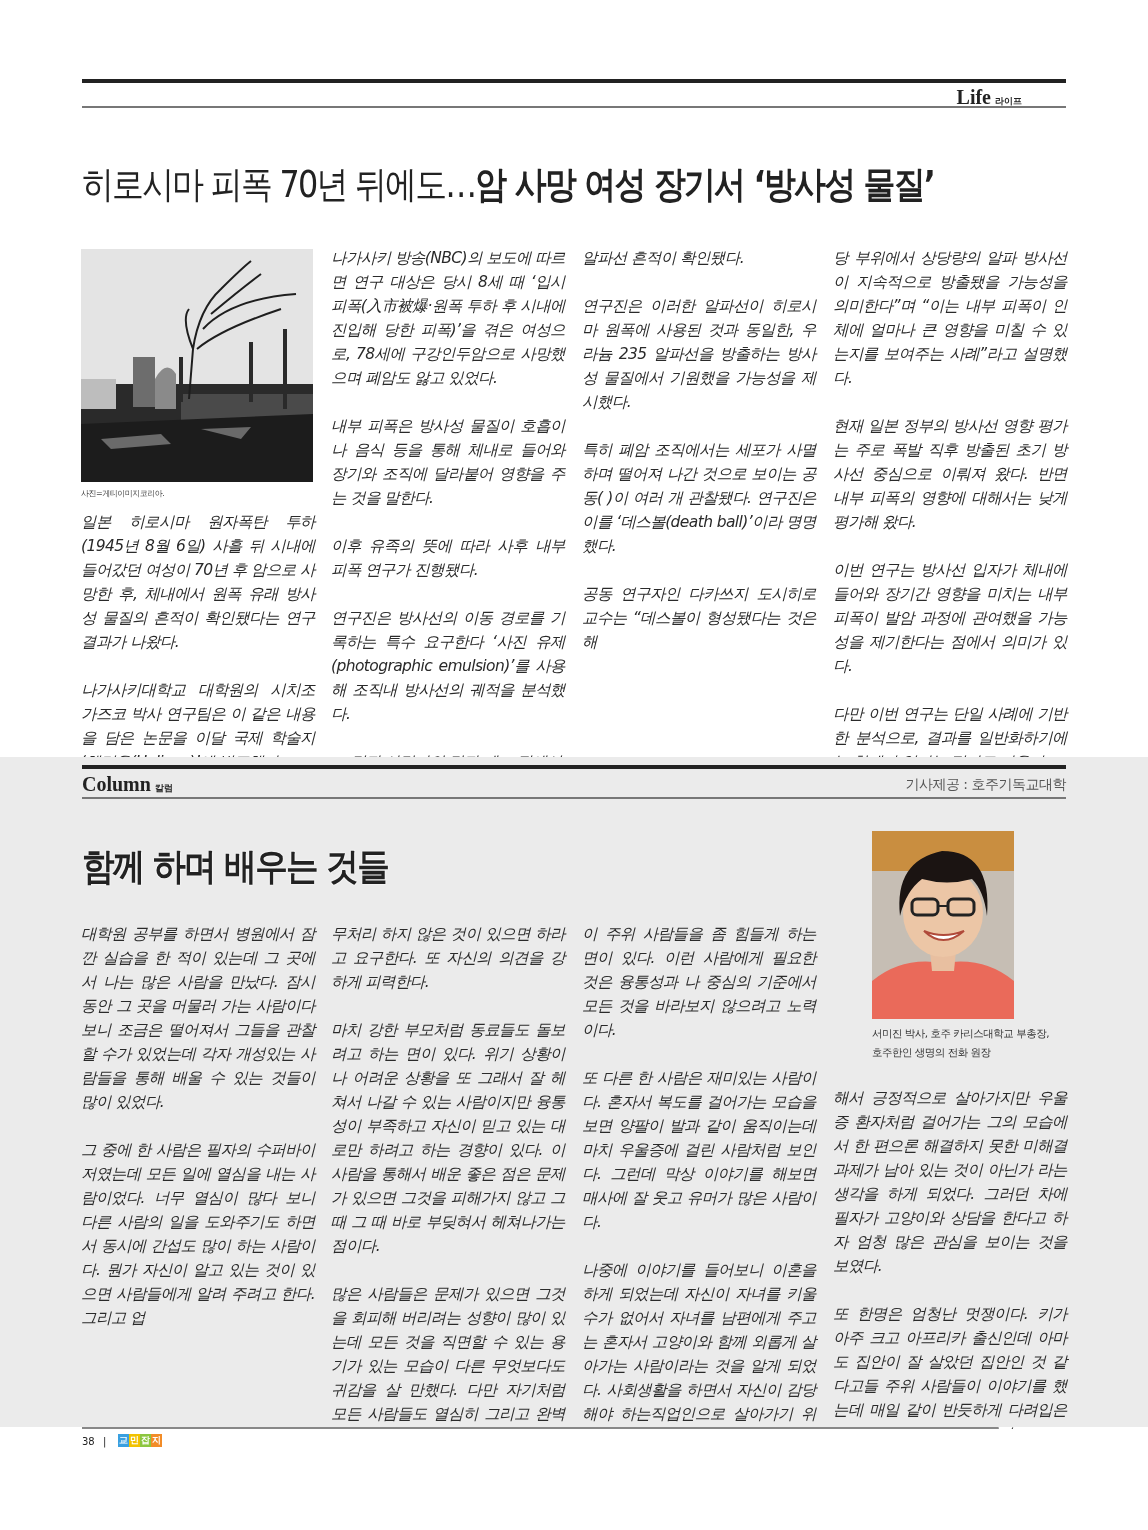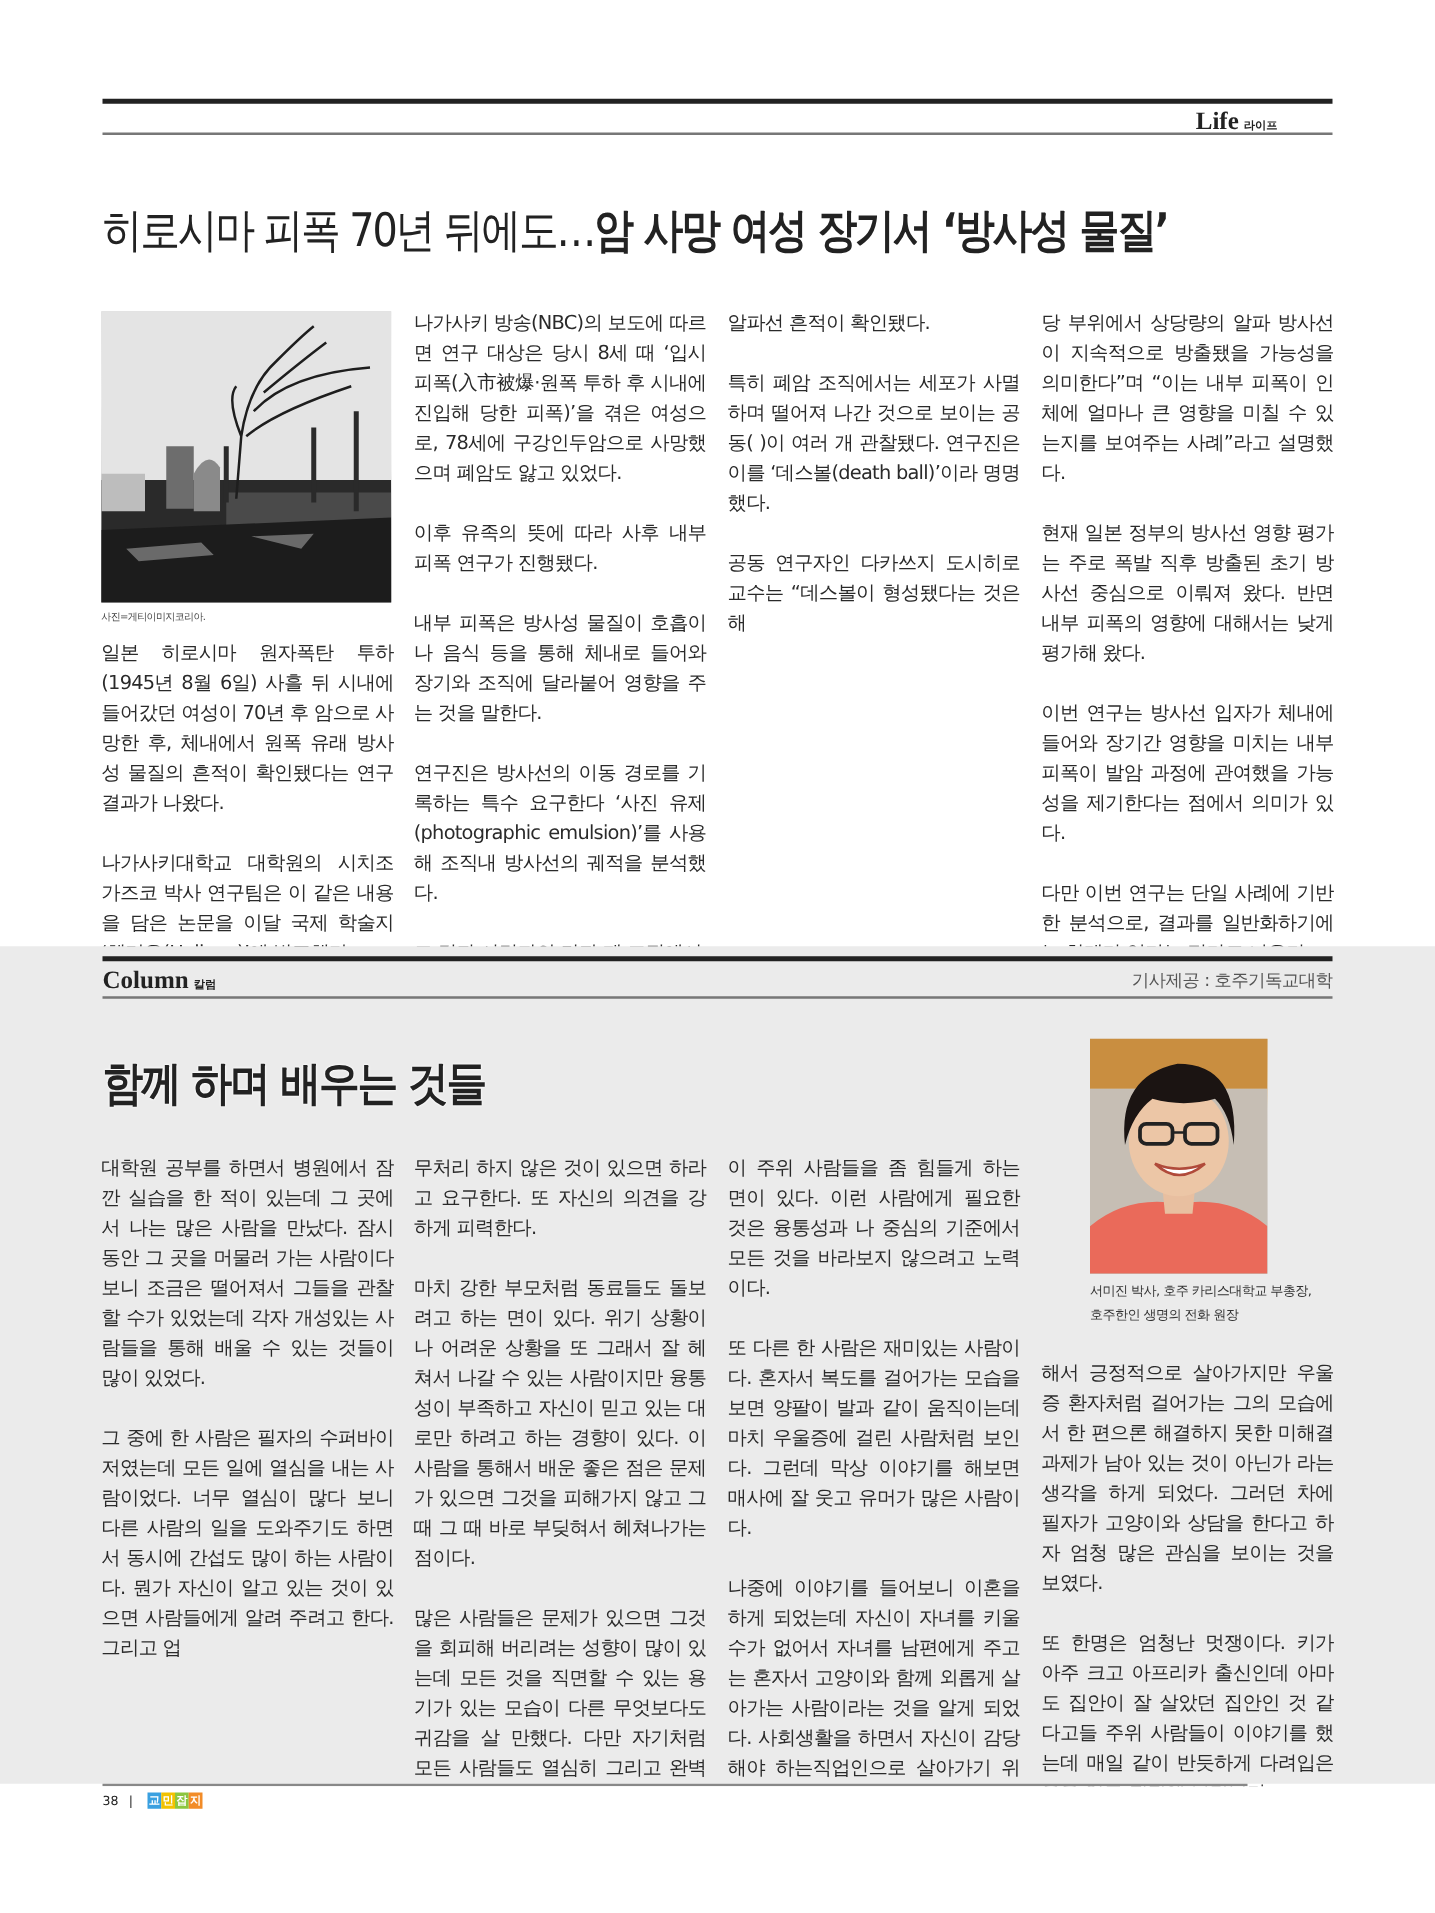--- a/index.html
+++ b/index.html
@@ -18,21 +18,21 @@
 
   .headline1 { position: absolute; left: 82px; top: 160px; font-size: 37px; letter-spacing: -2px; color: #222; white-space: nowrap; transform: scaleX(0.86); transform-origin: left top; }
   .headline1 .light { font-weight: normal; }
   .headline1 .bold { font-weight: bold; }
 
   .photo1 { position: absolute; left: 81px; top: 249px; width: 232px; height: 233px; background: linear-gradient(#d8d8d8 0%, #e9e9e9 30%, #cfcfcf 55%, #6a6a6a 70%, #2e2e2e 85%, #1a1a1a 100%); overflow: hidden; }
   .photo1 svg { width: 100%; height: 100%; display: block; }
   .photo-caption1 { position: absolute; left: 81px; top: 488px; font-size: 8px; color: #444; letter-spacing: -0.5px; }
 
   .col { position: absolute; font-size: 15.5px; line-height: 24px; color: #2a2a2a; letter-spacing: -0.6px; text-align: justify; }
-  .col p { margin-bottom: 24px; }
+  .col p { margin-bottom: 24px; font-style: italic; }
   .col p:last-child { margin-bottom: 0; }
   .col .source { font-size: 8px; line-height: 12px; margin-top: 4px; color: #333; }
   .col .cont { font-size: 8px; margin-left: 4px; }
 
   .column-label { position: absolute; left: 82px; top: 773px; font-family: "Liberation Serif", serif; font-weight: bold; font-size: 20px; color: #222; }
   .column-label .kr { font-family: "DejaVu Sans", sans-serif; font-size: 9px; margin-left: 4px; text-align: center; }
   .provider { position: absolute; right: 82px; top: 776px; font-size: 14px; color: #555; letter-spacing: -0.5px; }
 
   .headline2 { position: absolute; left: 82px; top: 842px; font-size: 37px; color: #222; letter-spacing: -2px; transform: scaleX(0.88); transform-origin: left top; text-shadow: 0 0 2px #fff, 0 0 2px #fff; }
 
@@ -77,28 +77,29 @@
   </div>
   <div class="photo-caption1">사진=게티이미지코리아.</div>
 
   <div class="col" style="left:81px; top:510px; width:234px;">
     <p>일본 히로시마 원자폭탄 투하(1945년 8월 6일) 사흘 뒤 시내에 들어갔던 여성이 70년 후 암으로 사망한 후, 체내에서 원폭 유래 방사성 물질의 흔적이 확인됐다는 연구 결과가 나왔다.</p>
     <p>나가사키대학교 대학원의 시치조 가즈코 박사 연구팀은 이 같은 내용을 담은 논문을 이달 국제 학술지 ‘헬리욘(Heliyon)’에 발표했다.</p>
   </div>
 
   <div class="col" style="left:331px; top:246px; width:234px;">
     <p>나가사키 방송(NBC)의 보도에 따르면 연구 대상은 당시 8세 때 ‘입시 피폭(入市被爆·원폭 투하 후 시내에 진입해 당한 피폭)’을 겪은 여성으로, 78세에 구강인두암으로 사망했으며 폐암도 앓고 있었다.</p>
+    <p>내부 피폭은 방사성 물질이 호흡이나 음식 등을 통해 체내로 들어와 장기와 조직에 달라붙어 영향을 주는 것을 말한다.</p>
     <p>이후 유족의 뜻에 따라 사후 내부 피폭 연구가 진행됐다.</p>
-    <p>내부 피폭은 방사성 물질이 호흡이나 음식 등을 통해 체내로 들어와 장기와 조직에 달라붙어 영향을 주는 것을 말한다.</p>
     <p>연구진은 방사선의 이동 경로를 기록하는 특수 요구한다 ‘사진 유제(photographic emulsion)’를 사용해 조직내 방사선의 궤적을 분석했다.</p>
     <p>그 결과 사망자의 간과 폐 조직에서</p>
   </div>
 
   <div class="col" style="left:582px; top:246px; width:234px;">
     <p>알파선 흔적이 확인됐다.</p>
+    <p>연구진은 이러한 알파선이 히로시마 원폭에 사용된 것과 동일한, 우라늄 235 알파선을 방출하는 방사성 물질에서 기원했을 가능성을 제시했다.</p>
     <p>특히 폐암 조직에서는 세포가 사멸하며 떨어져 나간 것으로 보이는 공동( )이 여러 개 관찰됐다. 연구진은 이를 ‘데스볼(death ball)’이라 명명했다.</p>
     <p>공동 연구자인 다카쓰지 도시히로 교수는 “데스볼이 형성됐다는 것은 해</p>
   </div>
 
   <div class="col" style="left:833px; top:246px; width:234px;">
     <p>당 부위에서 상당량의 알파 방사선이 지속적으로 방출됐을 가능성을 의미한다”며 “이는 내부 피폭이 인체에 얼마나 큰 영향을 미칠 수 있는지를 보여주는 사례”라고 설명했다.</p>
     <p>현재 일본 정부의 방사선 영향 평가는 주로 폭발 직후 방출된 초기 방사선 중심으로 이뤄져 왔다. 반면 내부 피폭의 영향에 대해서는 낮게 평가해 왔다.</p>
     <p>이번 연구는 방사선 입자가 체내에 들어와 장기간 영향을 미치는 내부 피폭이 발암 과정에 관여했을 가능성을 제기한다는 점에서 의미가 있다.</p>
     <p>다만 이번 연구는 단일 사례에 기반한 분석으로, 결과를 일반화하기에는 한계가 있다는 평가도 나온다.</p>
     <div class="source">&lt; 출처: 동아일보&gt;</div>

